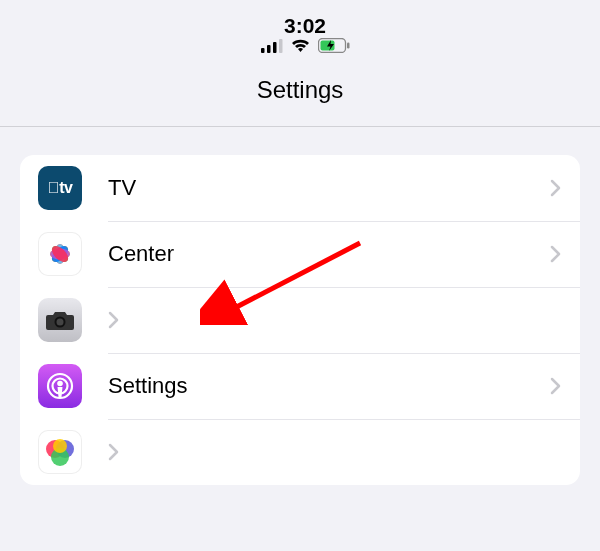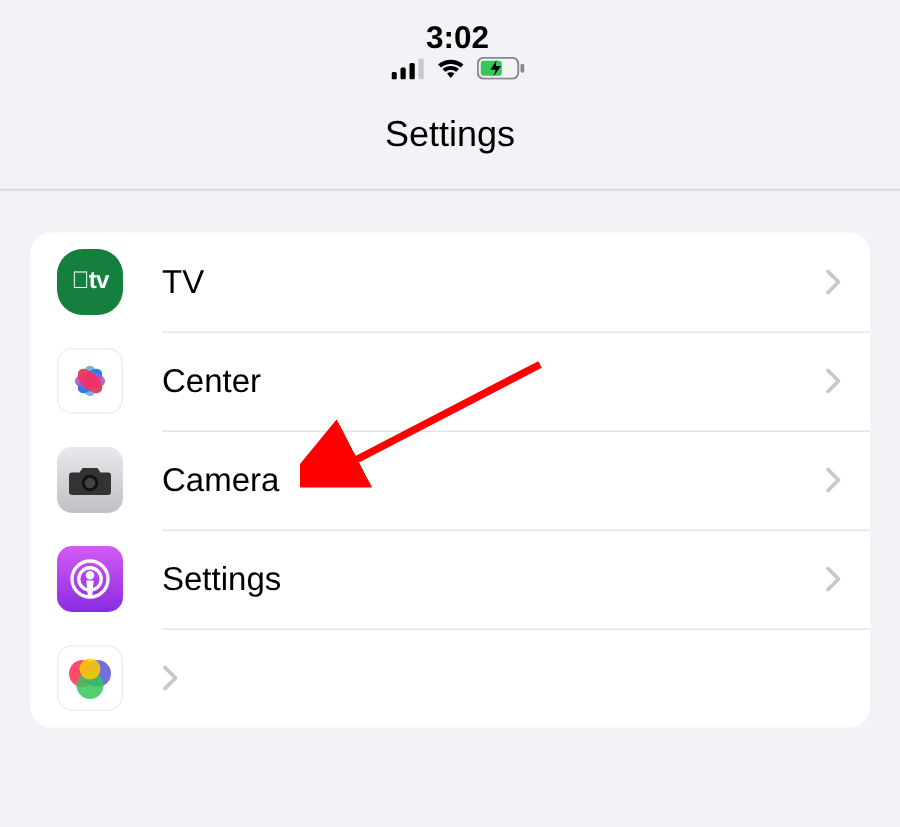--- a/index.html
+++ b/index.html
@@ -77,21 +77,21 @@
       font-size: 22px;
       color: #000;
       font-weight: 400;
     }
     .chevron {
       width: 12px;
       height: 18px;
       flex-shrink: 0;
     }
     
-    .icon-tv { background: #15803d; border-radius: 17px; }
+    .icon-tv { background: #0c4a6e; }
     .icon-tv-txt { color:#fff; font-size:16px; font-weight:600; letter-spacing:-0.5px; }
     
     .icon-photos { background: #fff; box-shadow: inset 0 0 0 1px #eee; }
     
     .icon-camera { background: linear-gradient(180deg,#e8e8ed 0%,#bfbfc5 100%); }
     
     .icon-podcasts { background: linear-gradient(180deg,#d35bf4 0%,#8a2be2 100%); }
     
     .icon-gc { background:#fff; box-shadow: inset 0 0 0 1px #eee; }
     .annotation-arrow {
@@ -173,21 +173,20 @@
   </div>
 
   <div class="list-row">
     <div class="app-icon icon-camera">
       <svg width="30" height="22" viewBox="0 0 30 22">
         <path d="M3 6 h5 l2 -3 h10 l2 3 h5 a2 2 0 0 1 2 2 v11 a2 2 0 0 1 -2 2 h-24 a2 2 0 0 1 -2 -2 v-11 a2 2 0 0 1 2 -2 z" fill="#333"></path>
         <circle cx="15" cy="13" r="5.5" fill="#111"></circle>
         <circle cx="15" cy="13" r="3.5" fill="#444"></circle>
       </svg>
     </div>
-    <div class="row-label">Camera</div>
     <span class="chevron">
       <svg width="12" height="18" viewBox="0 0 12 18">
           <path d="M2 2 L9 9 L2 16" stroke="#c7c7cc" stroke-width="2.5" fill="none" stroke-linecap="round" stroke-linejoin="round"></path>
         </svg>
     </span>
   </div>
 
   <div class="list-row">
     <div class="app-icon icon-podcasts">
       <svg width="30" height="30" viewBox="0 0 30 30">

